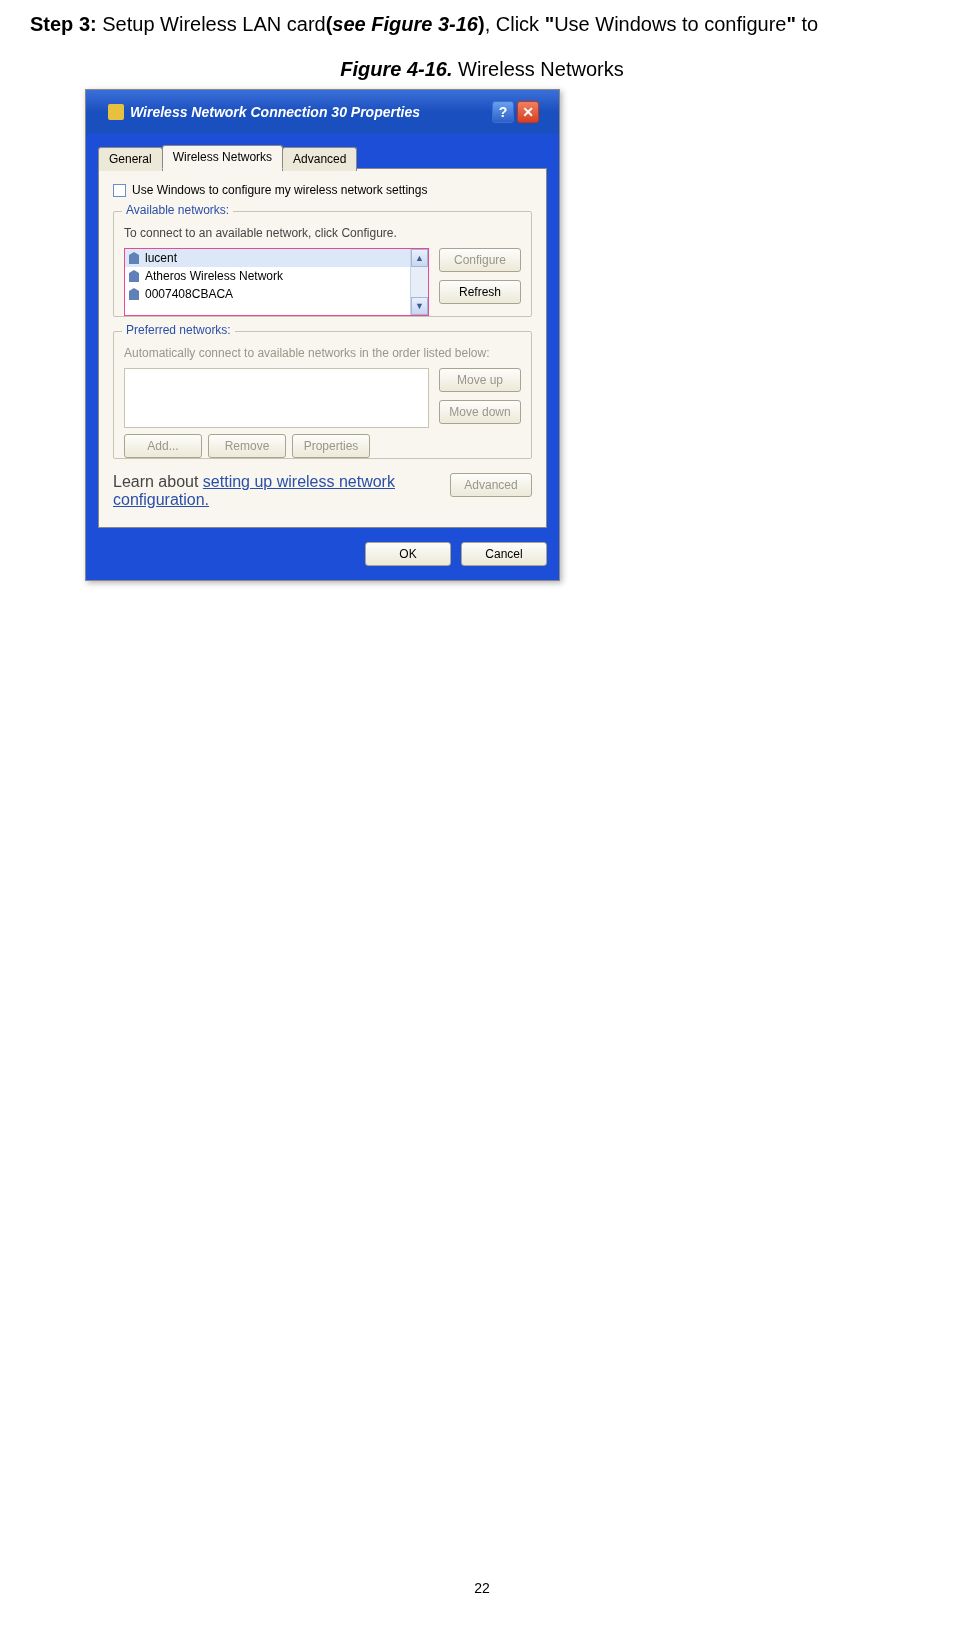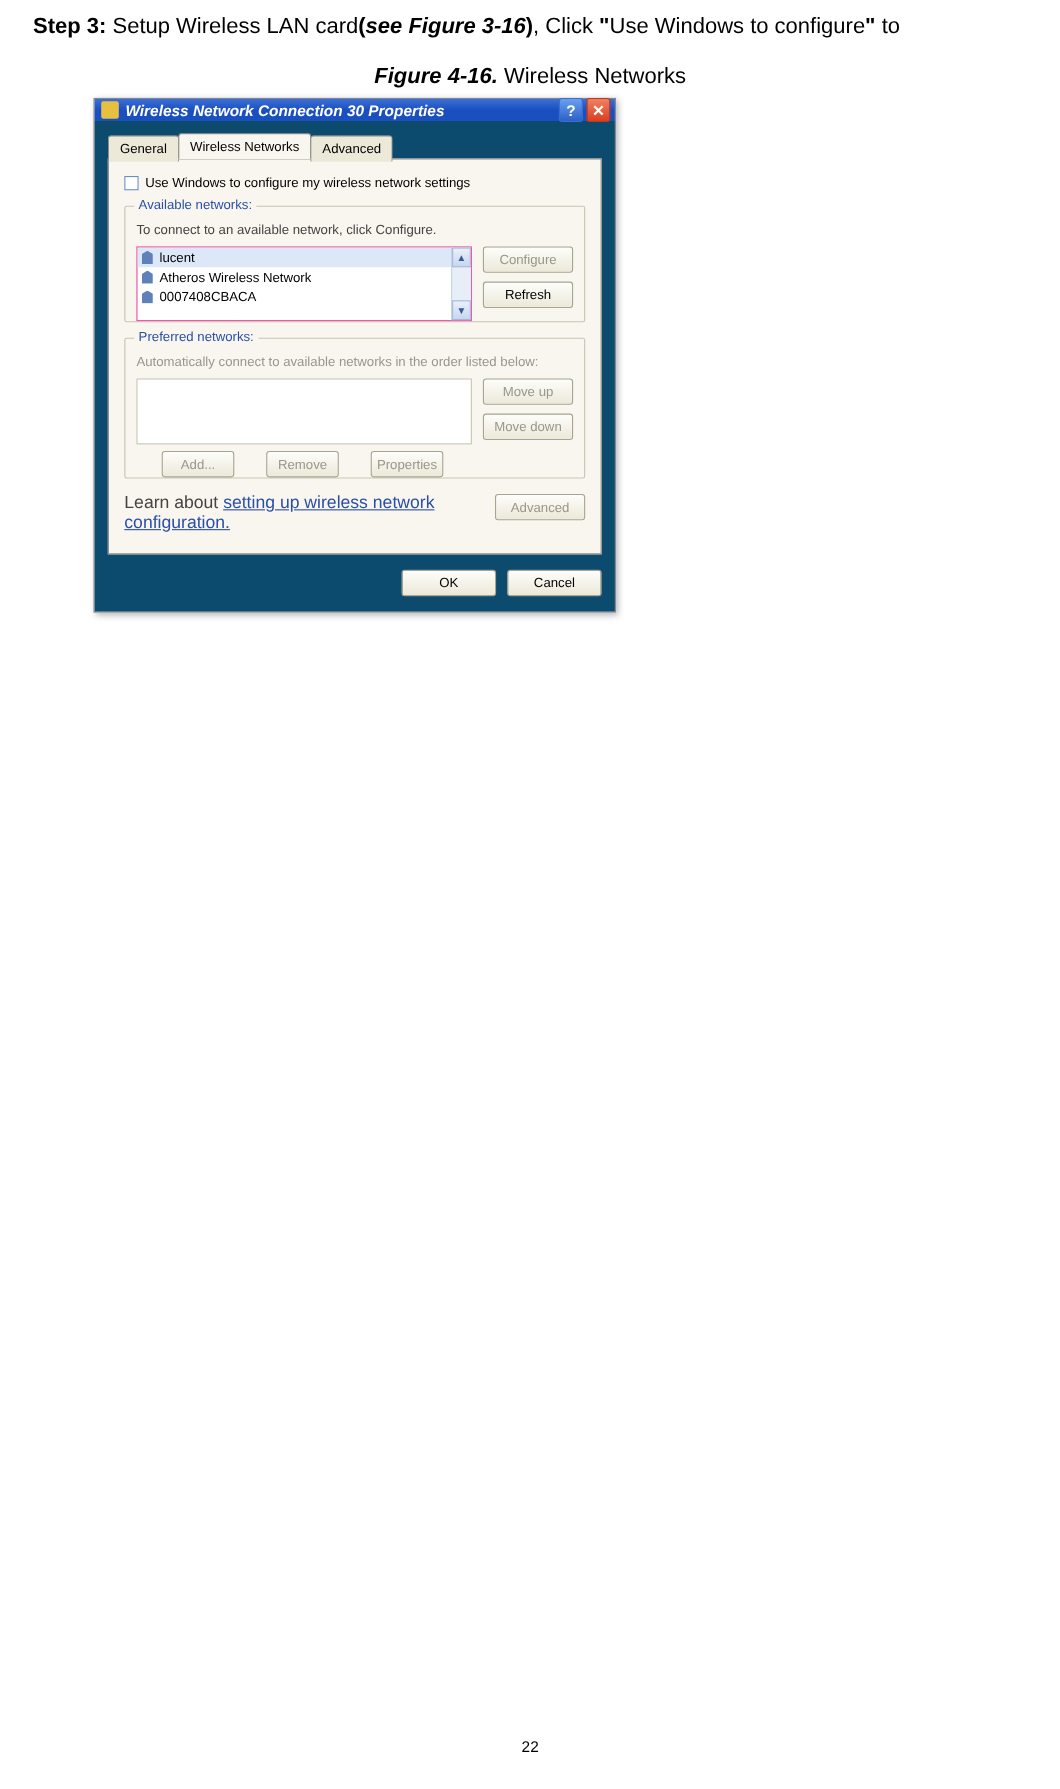--- a/index.html
+++ b/index.html
@@ -29,24 +29,24 @@
       margin-left: 85px;
       width: 475px;
       border: 1px solid #888;
       box-shadow: 2px 2px 6px rgba(0,0,0,0.3);
       font-family: Tahoma, Arial, sans-serif;
       font-size: 12px;
     }
     .titlebar {
       background: linear-gradient(to bottom, #3b6fd8, #1a4fbf 50%, #1a4fbf);
       color: #fff;
-      height: 20px;
-      display: flex;
-      align-items: center;
-      padding: 0 4px;
+      height: 44px;
+      display: flex;
+      align-items: center;
+      padding: 0 20px;
     }
     .titlebar-icon {
       width: 16px;
       height: 16px;
       background: #e8c040;
       margin: 0 6px 0 2px;
       border-radius: 2px;
       position: relative;
     }
     .titlebar-text {
@@ -63,21 +63,21 @@
       display: flex;
       align-items: center;
       justify-content: center;
       font-weight: bold;
       color: #fff;
       font-size: 14px;
     }
     .tb-help { background: linear-gradient(to bottom,#68a0f0,#2d60c8); border:1px solid #3a6fd0; }
     .tb-close { background: linear-gradient(to bottom,#f08060,#d84020); border:1px solid #c03818; }
     .dialog-body {
-      background: #0c4a6e;
+      background: #1d4ed8;
       padding: 10px 12px 14px 12px;
     }
     .tabs {
       display: flex;
       border-bottom: none;
       position: relative;
       top: 1px;
     }
     .tab {
       padding: 4px 10px;
@@ -198,21 +198,21 @@
       border: 1px solid #c8c4b4;
       background: #fff;
       height: 60px;
       flex: 1;
     }
     .pref-bottom-row {
       display: flex;
       gap: 6px;
       margin-top: 6px;
     }
-    .pref-bottom-row .xp-btn { width: 66px; margin-left: 23px; }
+    .pref-bottom-row .xp-btn { width: 78px; }
     .learn-row {
       display: flex;
       gap: 12px;
       align-items: flex-start;
     }
     .learn-text { flex: 1; font-size: 16px; color: #444; }
     .learn-link { color: #2a4fa8; text-decoration: underline; }
     .dialog-footer {
       display: flex;
       justify-content: flex-end;

